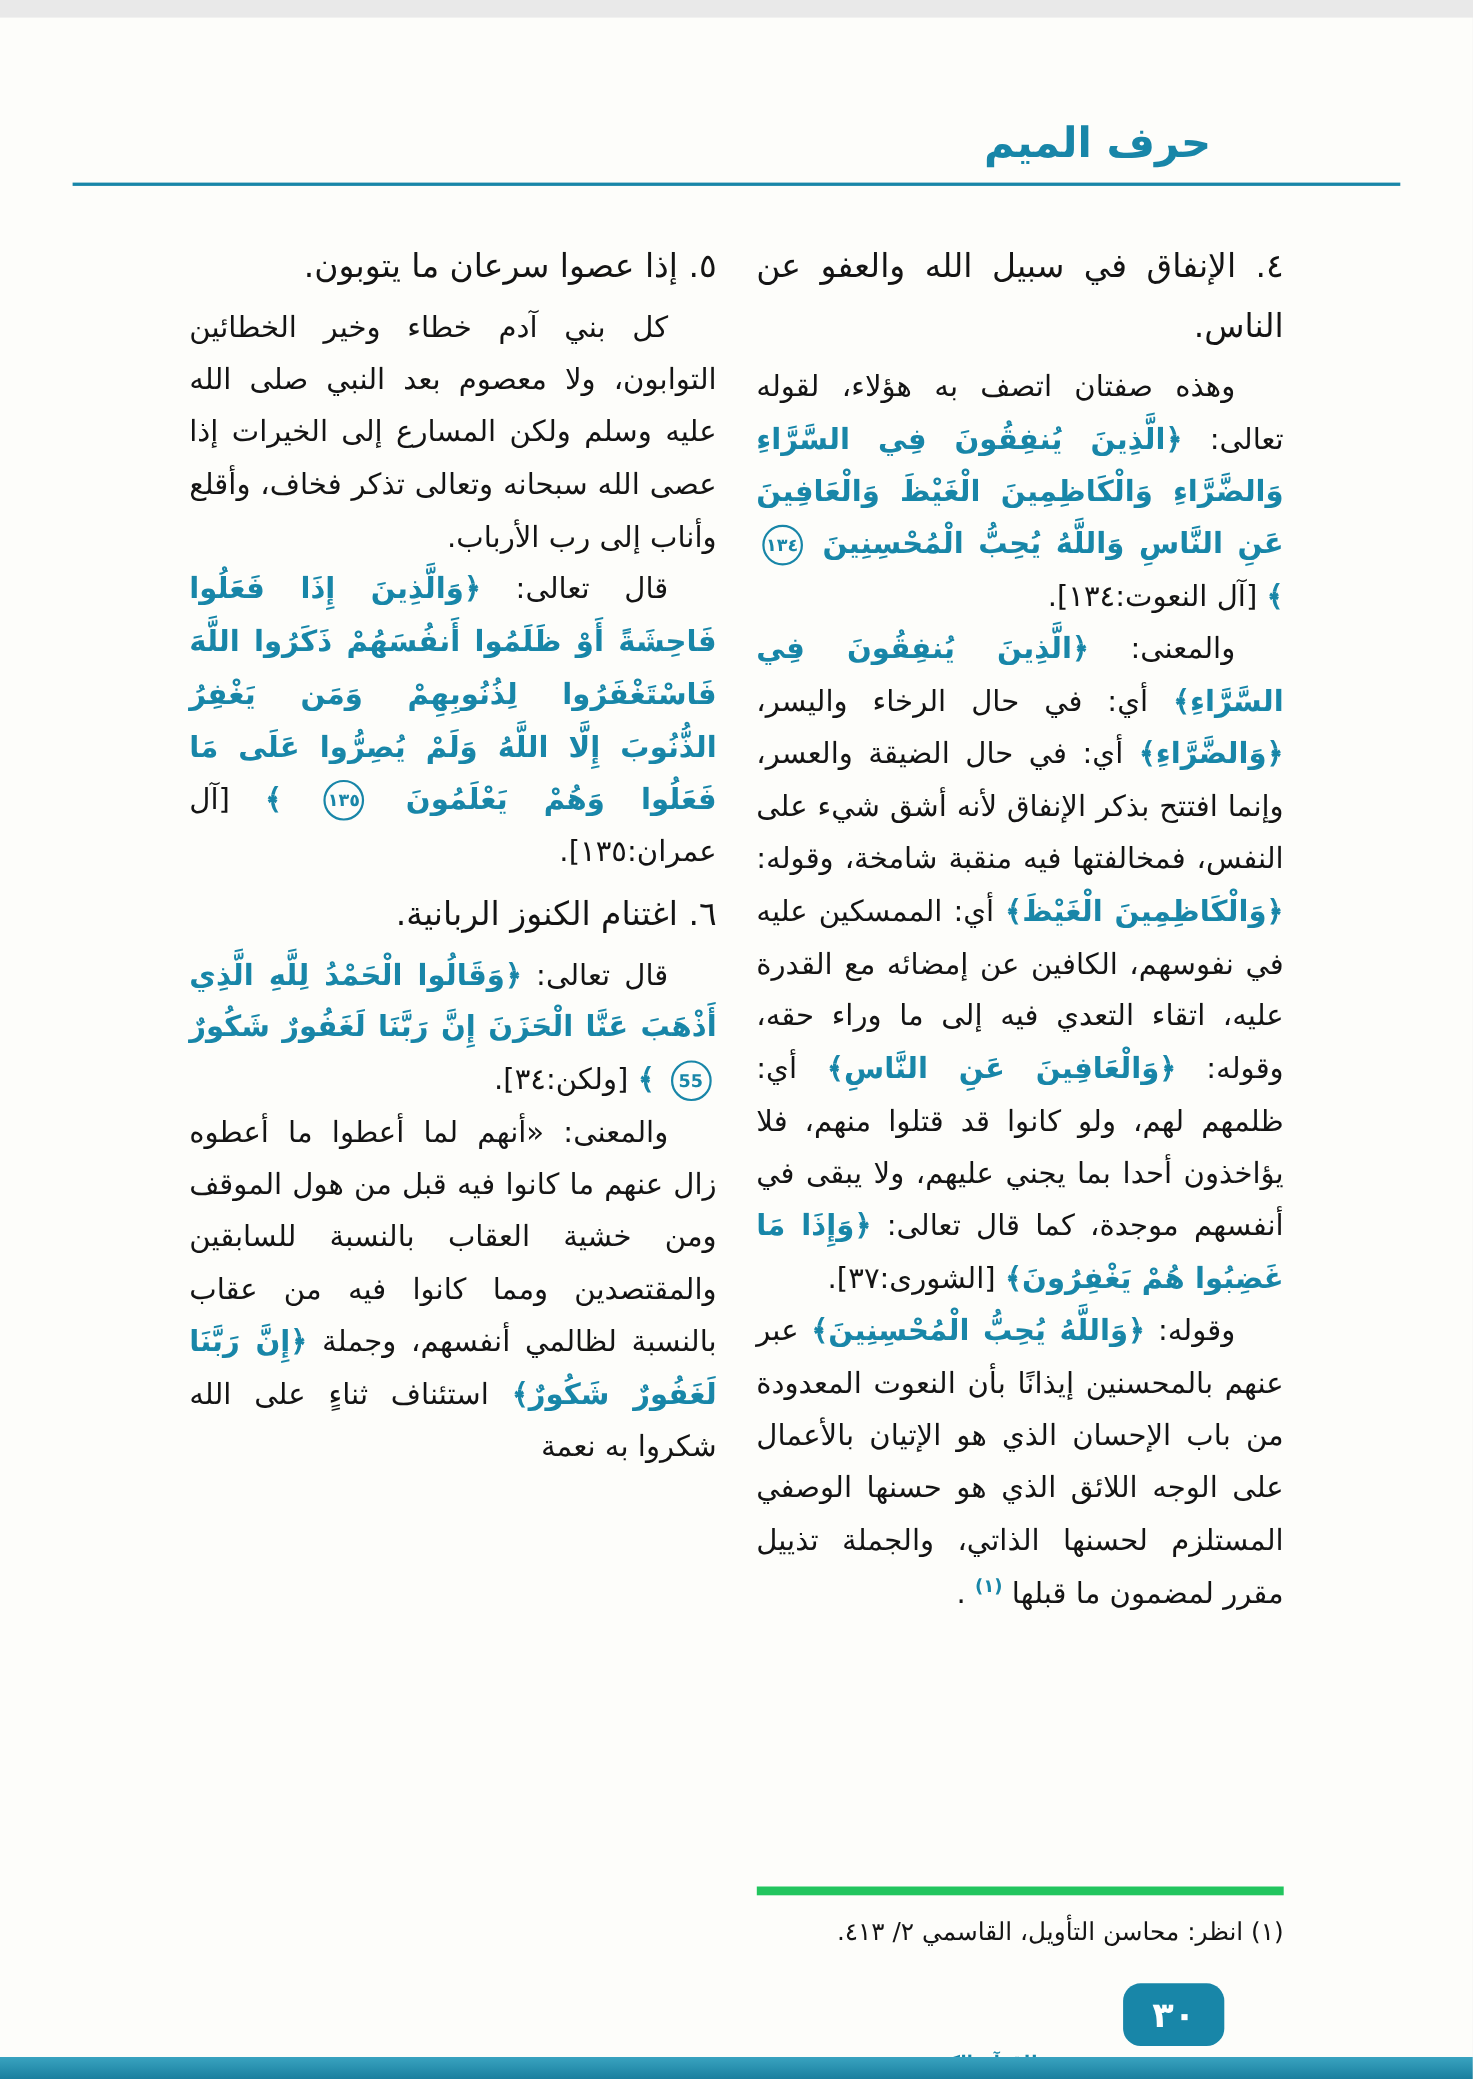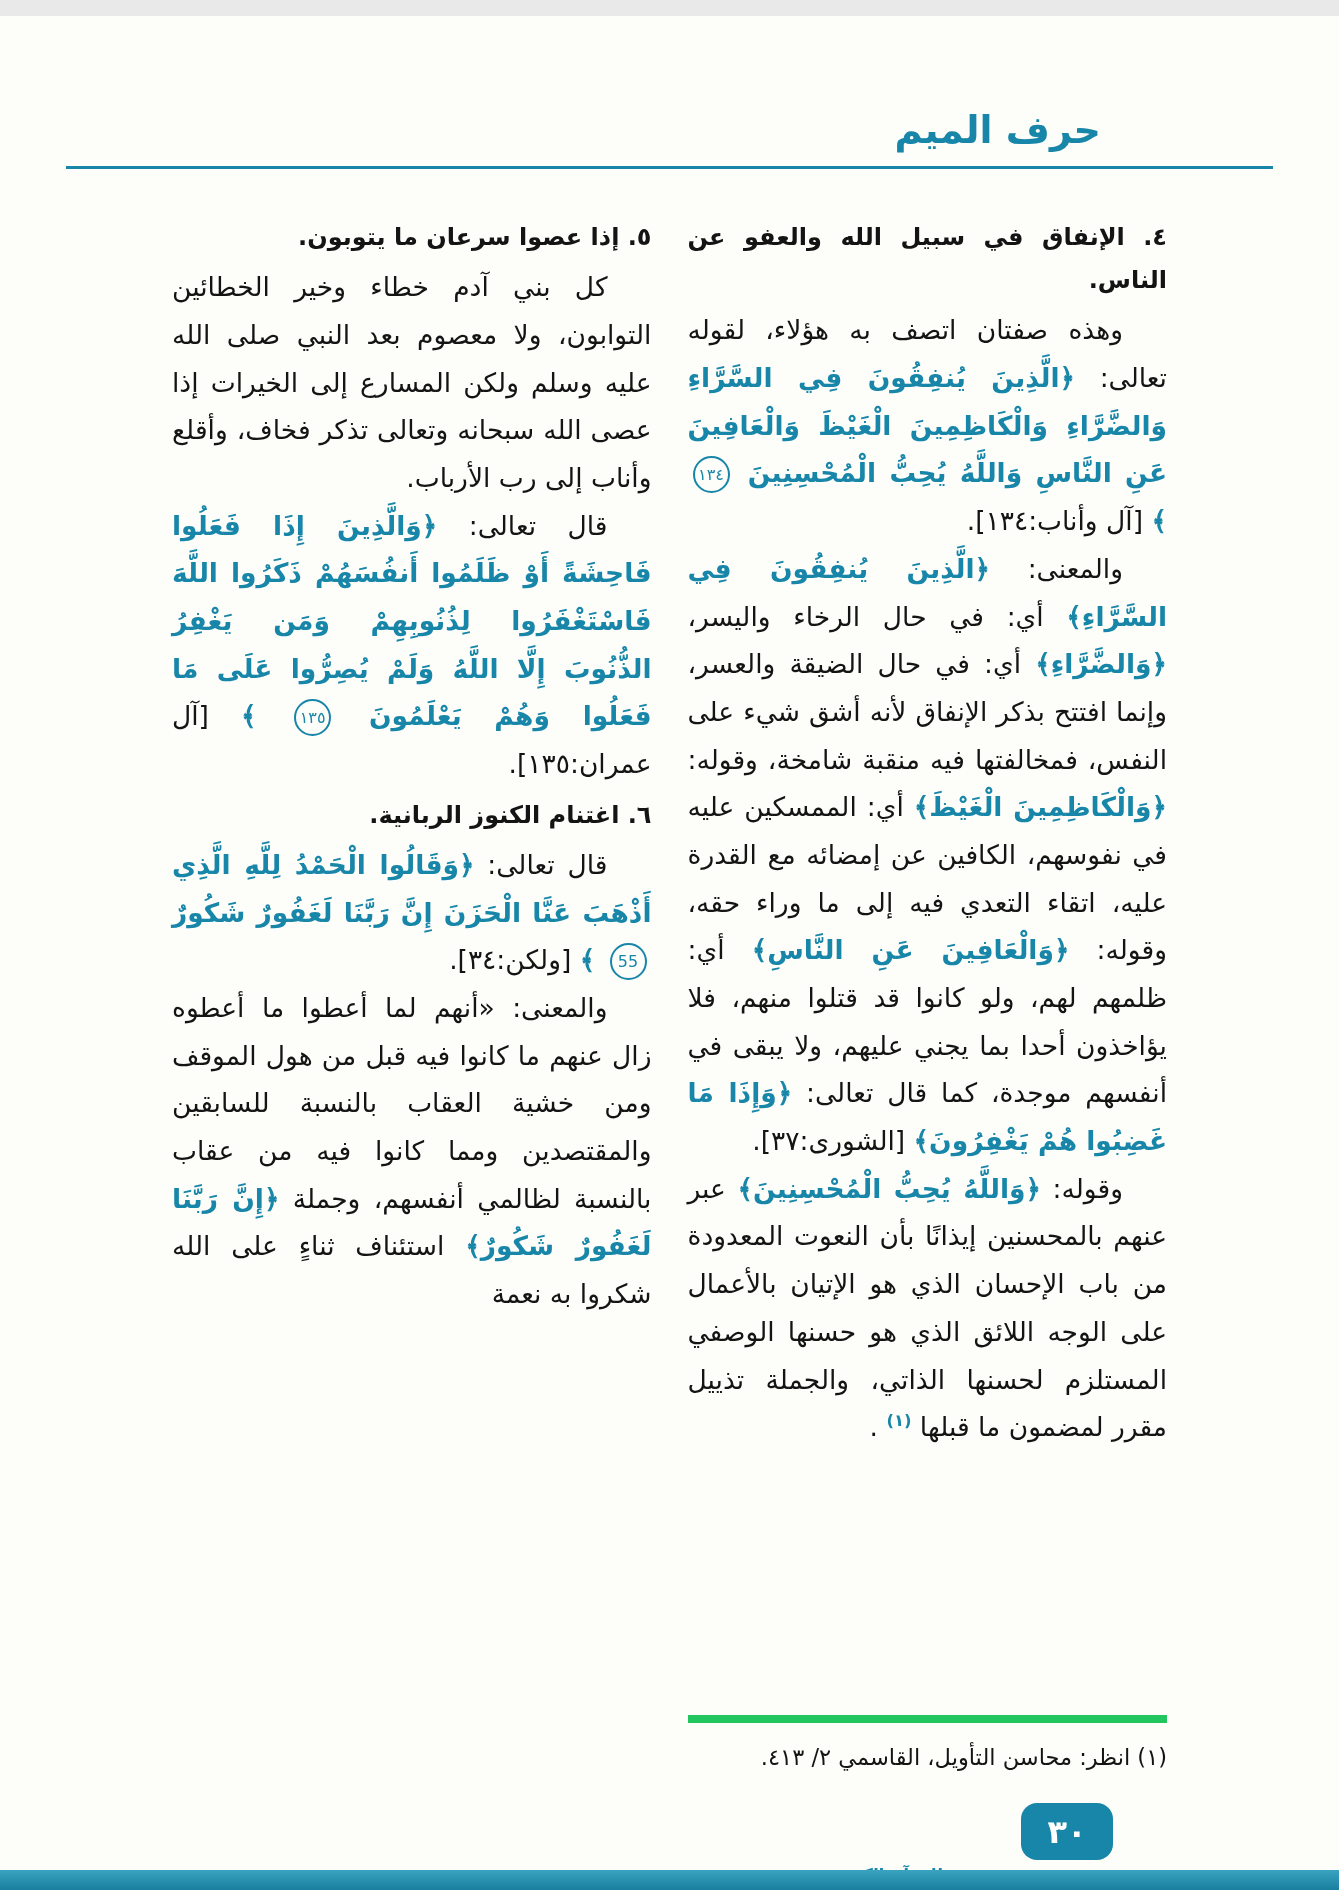--- a/index.html
+++ b/index.html
@@ -34,38 +34,38 @@
   .col-right{min-height:1565px;}
   .blocks{display:block;}
   .block{
     margin:0;
     font-size:26.5px;
     line-height:1.8;
     text-align:justify;
   }
   .block.para{text-indent:44px;}
   .block.heading{
-    font-weight:bold;
-    font-size:24px;
+    font-weight:normal;
+    font-size:30px;
     margin:6px 0 4px;
     text-indent:0;
   }
   .seg-quran{
     color:var(--accent,#1886a8);
     font-weight:bold;
   }
   .seg-ref{color:#141414;}
   .seg-num{
     display:inline-block;
     width:37px;height:37px;line-height:33px;
     box-sizing:border-box;
     border:2px solid var(--accent,#1886a8);
     border-radius:50%;
     color:var(--accent,#1886a8);
-    font-size:16px;font-weight:normal;
+    font-size:16px;font-weight:bold;
     text-align:center;text-indent:0;
     vertical-align:middle;
     margin:0 5px;
   }
   .seg-sup{
     color:var(--accent,#1886a8);
     font-size:0.62em;
     vertical-align:super;
     font-weight:bold;
   }
@@ -107,21 +107,21 @@
 
 <div class="page">
 
   <div class="header-title">حرف الميم</div>
   <div class="header-rule"></div>
 
   <div class="content">
     <div class="col col-right">
       <div class="blocks">
           <p class="block heading"><span class="seg-text">٤. الإنفاق في سبيل الله والعفو عن الناس.</span></p>
-          <p class="block para"><span class="seg-text">وهذه صفتان اتصف به هؤلاء، لقوله تعالى: </span><span class="seg-quran">﴿الَّذِينَ يُنفِقُونَ فِي السَّرَّاءِ وَالضَّرَّاءِ وَالْكَاظِمِينَ الْغَيْظَ وَالْعَافِينَ عَنِ النَّاسِ وَاللَّهُ يُحِبُّ الْمُحْسِنِينَ </span><span class="seg-num">١٣٤</span><span class="seg-quran"> ﴾</span><span class="seg-ref"> [آل وأناب:١٣٤].</span></p>
+          <p class="block para"><span class="seg-text">وهذه صفتان اتصف به هؤلاء، لقوله تعالى: </span><span class="seg-quran">﴿الَّذِينَ يُنفِقُونَ فِي السَّرَّاءِ وَالضَّرَّاءِ وَالْكَاظِمِينَ الْغَيْظَ وَالْعَافِينَ عَنِ النَّاسِ وَاللَّهُ يُحِبُّ الْمُحْسِنِينَ </span><span class="seg-num">١٣٤</span><span class="seg-quran"> ﴾</span><span class="seg-ref"> [آل النعوت:١٣٤].</span></p>
           <p class="block para"><span class="seg-text">والمعنى: </span><span class="seg-quran">﴿الَّذِينَ يُنفِقُونَ فِي السَّرَّاءِ﴾</span><span class="seg-text"> أي: في حال الرخاء واليسر، </span><span class="seg-quran">﴿وَالضَّرَّاءِ﴾</span><span class="seg-text"> أي: في حال الضيقة والعسر، وإنما افتتح بذكر الإنفاق لأنه أشق شيء على النفس، فمخالفتها فيه منقبة شامخة، وقوله: </span><span class="seg-quran">﴿وَالْكَاظِمِينَ الْغَيْظَ﴾</span><span class="seg-text"> أي: الممسكين عليه في نفوسهم، الكافين عن إمضائه مع القدرة عليه، اتقاء التعدي فيه إلى ما وراء حقه، وقوله: </span><span class="seg-quran">﴿وَالْعَافِينَ عَنِ النَّاسِ﴾</span><span class="seg-text"> أي: ظلمهم لهم، ولو كانوا قد قتلوا منهم، فلا يؤاخذون أحدا بما يجني عليهم، ولا يبقى في أنفسهم موجدة، كما قال تعالى: </span><span class="seg-quran">﴿وَإِذَا مَا غَضِبُوا هُمْ يَغْفِرُونَ﴾</span><span class="seg-ref"> [الشورى:٣٧].</span></p>
           <p class="block para"><span class="seg-text">وقوله: </span><span class="seg-quran">﴿وَاللَّهُ يُحِبُّ الْمُحْسِنِينَ﴾</span><span class="seg-text"> عبر عنهم بالمحسنين إيذانًا بأن النعوت المعدودة من باب الإحسان الذي هو الإتيان بالأعمال على الوجه اللائق الذي هو حسنها الوصفي المستلزم لحسنها الذاتي، والجملة تذييل مقرر لمضمون ما قبلها </span><span class="seg-sup">(١)</span><span class="seg-text"> .</span></p>
         </div>
       <div class="footnote">
         <span>(١) انظر: محاسن التأويل، القاسمي ٢/ ٤١٣.</span>
       </div>
     </div>
     <div class="col col-left">
       <div class="blocks">
           <p class="block heading"><span class="seg-text">٥. إذا عصوا سرعان ما يتوبون.</span></p>

